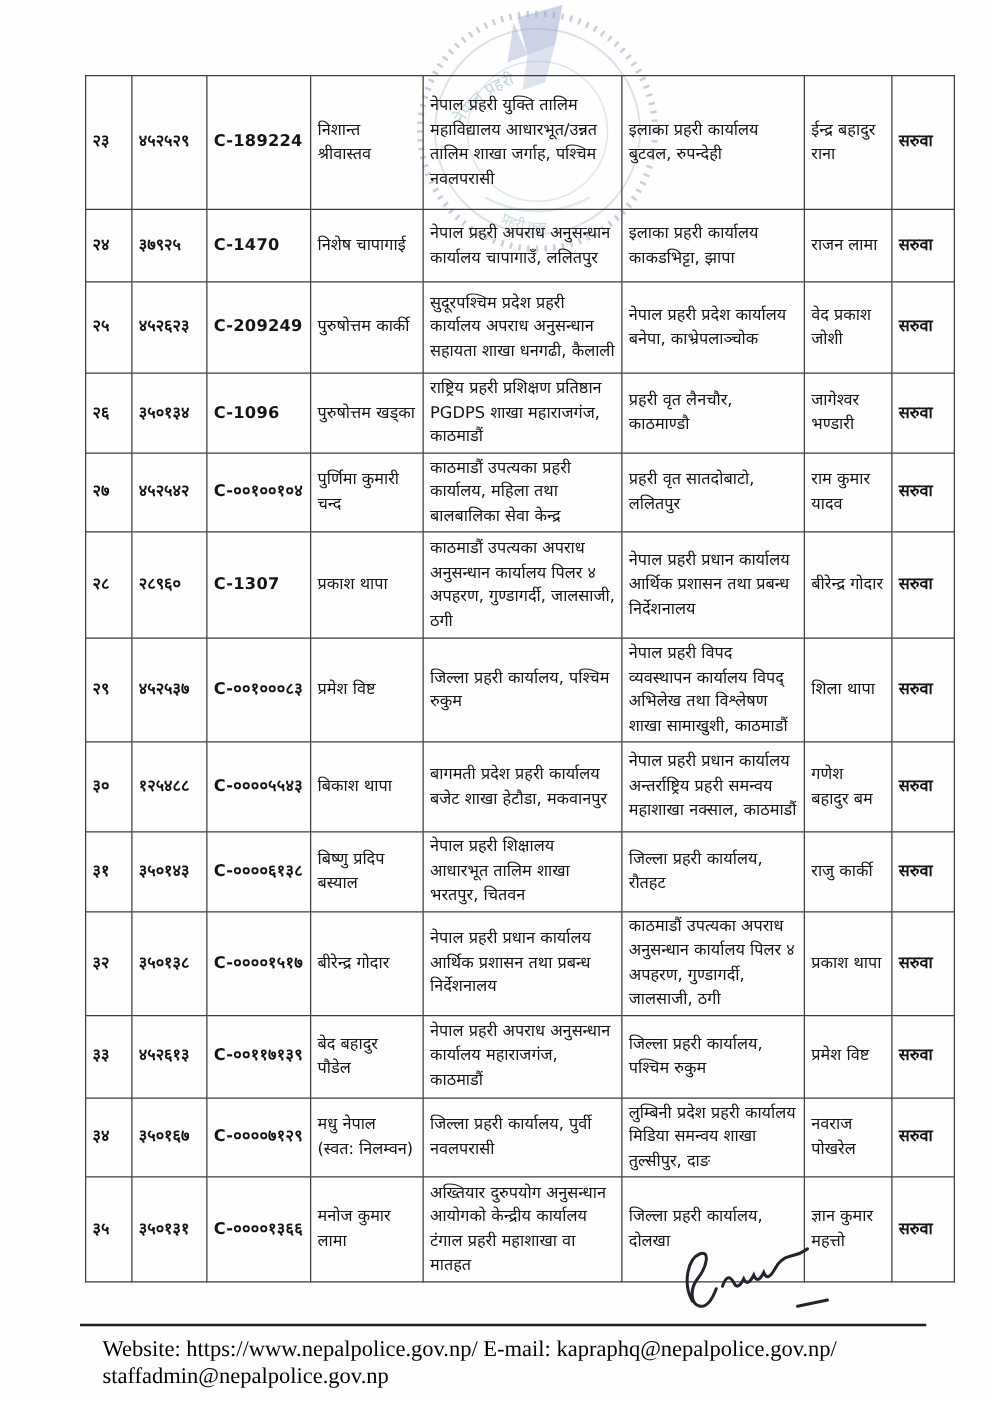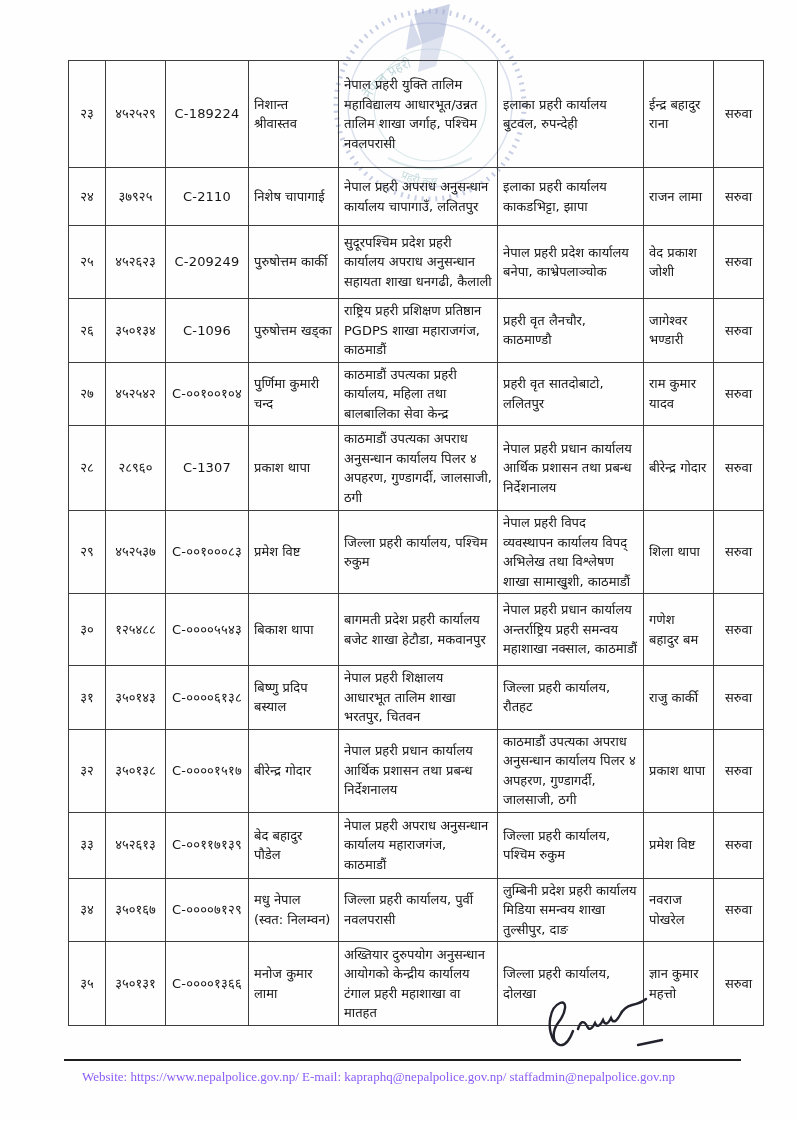--- a/index.html
+++ b/index.html
@@ -24,35 +24,35 @@
   }
   table.roster td{
     border:1px solid #3d3d3d;
     font-size:13px;
     line-height:1.5;
     vertical-align:middle;
     padding:2px 5px;
     word-wrap:break-word;
     color:#151515;
   }
-  td.c{text-align:center;padding:2px 1px;}
+  td.c{text-align:left;padding:2px 1px;font-weight:bold;}
   td.code{font-size:12px;letter-spacing:.2px;}
   
   .signature{
     position:absolute;left:540px;top:993px;width:150px;height:62px;z-index:2;
   }
   
   .footer-rule{
     position:absolute;left:64px;top:1059px;width:677px;height:2px;
     background:#1e1e1e;z-index:2;
   }
   .footer-text{
     position:absolute;left:82px;top:1069px;width:660px;z-index:2;
     font-family:"Liberation Serif","DejaVu Serif",serif;
-    font-size:13px;color:#8b5cf6;
+    font-size:18px;color:#000000;
   }
 </style>
 </head>
 <body>
 
 <div class="page">
 
   <svg class="watermark" viewBox="0 0 224 234">
     <g opacity="0.55">
       <circle cx="112" cy="117" r="94" fill="none" stroke="#4a5fa8" stroke-width="5" stroke-dasharray="2 5" opacity="0.55"></circle>
@@ -95,21 +95,21 @@
         <td class="c code">C-189224</td>
         <td>निशान्त श्रीवास्तव</td>
         <td>नेपाल प्रहरी युक्ति तालिम महाविद्यालय आधारभूत/उन्नत तालिम शाखा जर्गाह, पश्चिम नवलपरासी</td>
         <td>इलाका प्रहरी कार्यालय बुटवल, रुपन्देही</td>
         <td>ईन्द्र बहादुर राना</td>
         <td class="c">सरुवा</td>
       </tr>
       <tr style="height:58px">
         <td class="c">२४</td>
         <td class="c">३७९२५</td>
-        <td class="c code">C-2110</td>
+        <td class="c code">C-1470</td>
         <td>निशेष चापागाई</td>
         <td>नेपाल प्रहरी अपराध अनुसन्धान कार्यालय चापागाउँ, ललितपुर</td>
         <td>इलाका प्रहरी कार्यालय काकडभिट्टा, झापा</td>
         <td>राजन लामा</td>
         <td class="c">सरुवा</td>
       </tr>
       <tr style="height:73px">
         <td class="c">२५</td>
         <td class="c">४५२६२३</td>
         <td class="c code">C-209249</td>

